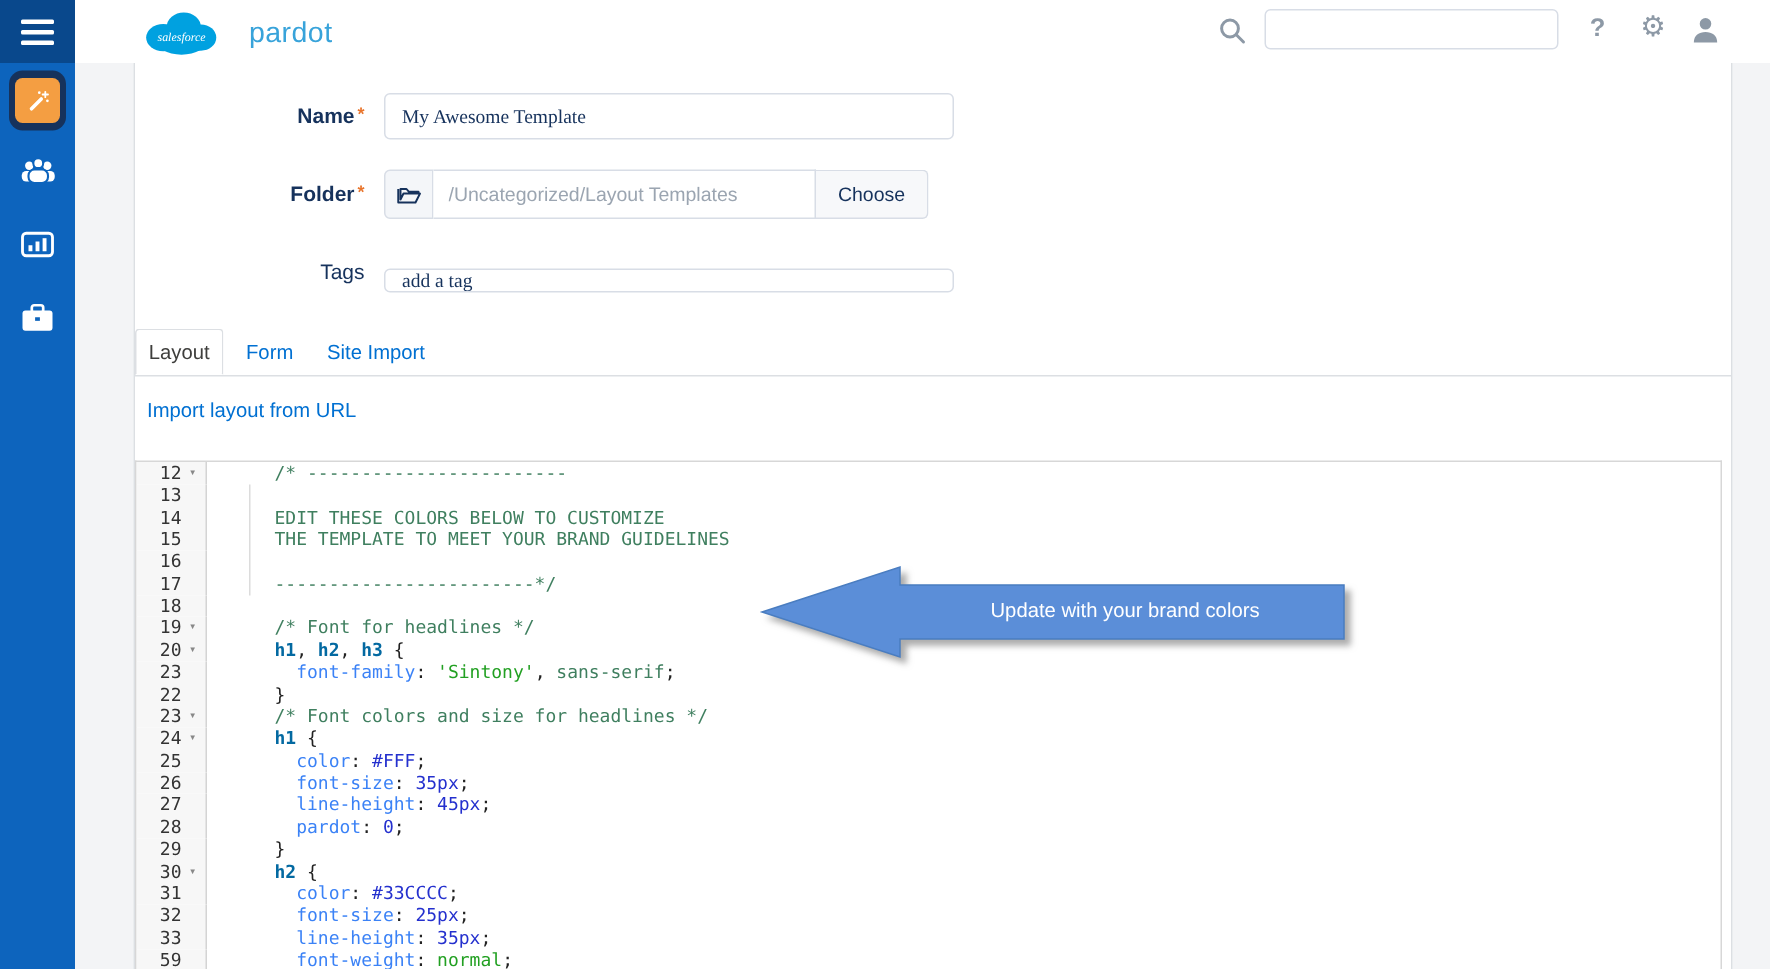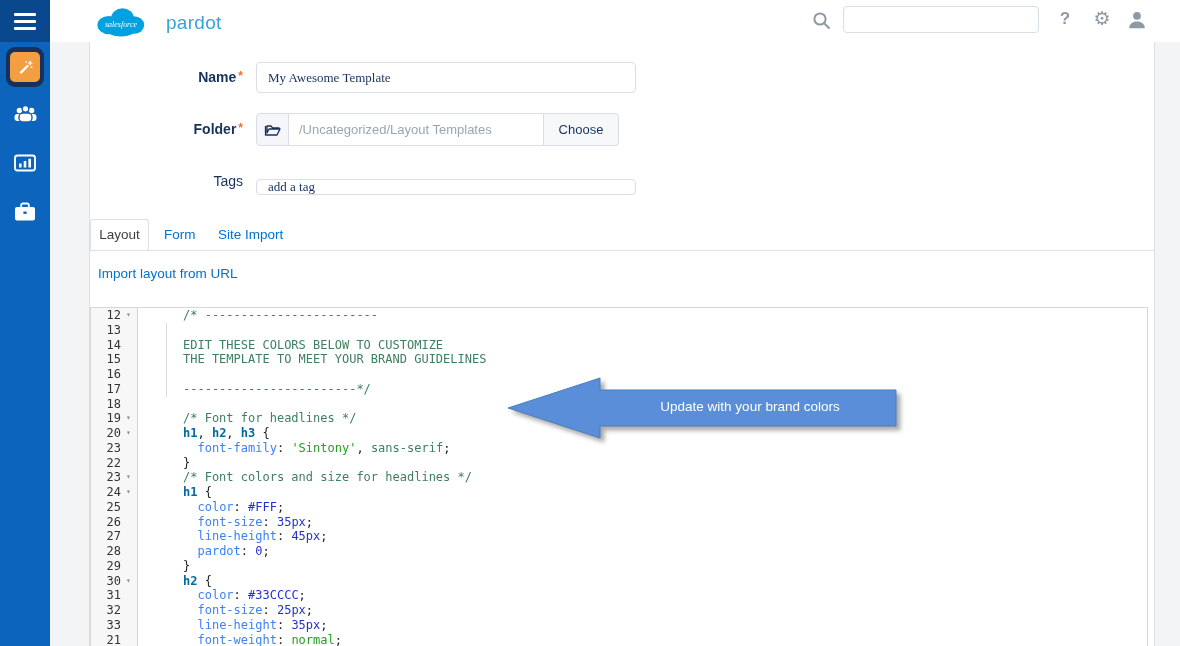--- a/index.html
+++ b/index.html
@@ -342,21 +342,21 @@
           <div class="cm-code"><span class="tok-plain">  </span><span class="tok-prop">font-size</span><span class="tok-plain">: </span><span class="tok-num">25px</span><span class="tok-plain">;</span></div>
         </div>
         <div class="cm-row">
           <div class="cm-gutter">
             <span class="cm-ln">33</span>
           </div>
           <div class="cm-code"><span class="tok-plain">  </span><span class="tok-prop">line-height</span><span class="tok-plain">: </span><span class="tok-num">35px</span><span class="tok-plain">;</span></div>
         </div>
         <div class="cm-row">
           <div class="cm-gutter">
-            <span class="cm-ln">21</span>
+            <span class="cm-ln">59</span>
           </div>
           <div class="cm-code"><span class="tok-plain">  </span><span class="tok-prop">font-weight</span><span class="tok-plain">: </span><span class="tok-kw">normal</span><span class="tok-plain">;</span></div>
         </div>
       </div>
   </div>
 
   <svg class="arrow-svg" width="412" height="76" viewBox="0 0 412 76">
     <polygon points="10,38 102,8 102,20 398,20 398,56 102,56 102,68" fill="#5b8ed8" stroke="#4a7dc0" stroke-width="1"></polygon>
   </svg>
   <div class="arrow-text">Update with your brand colors</div>

